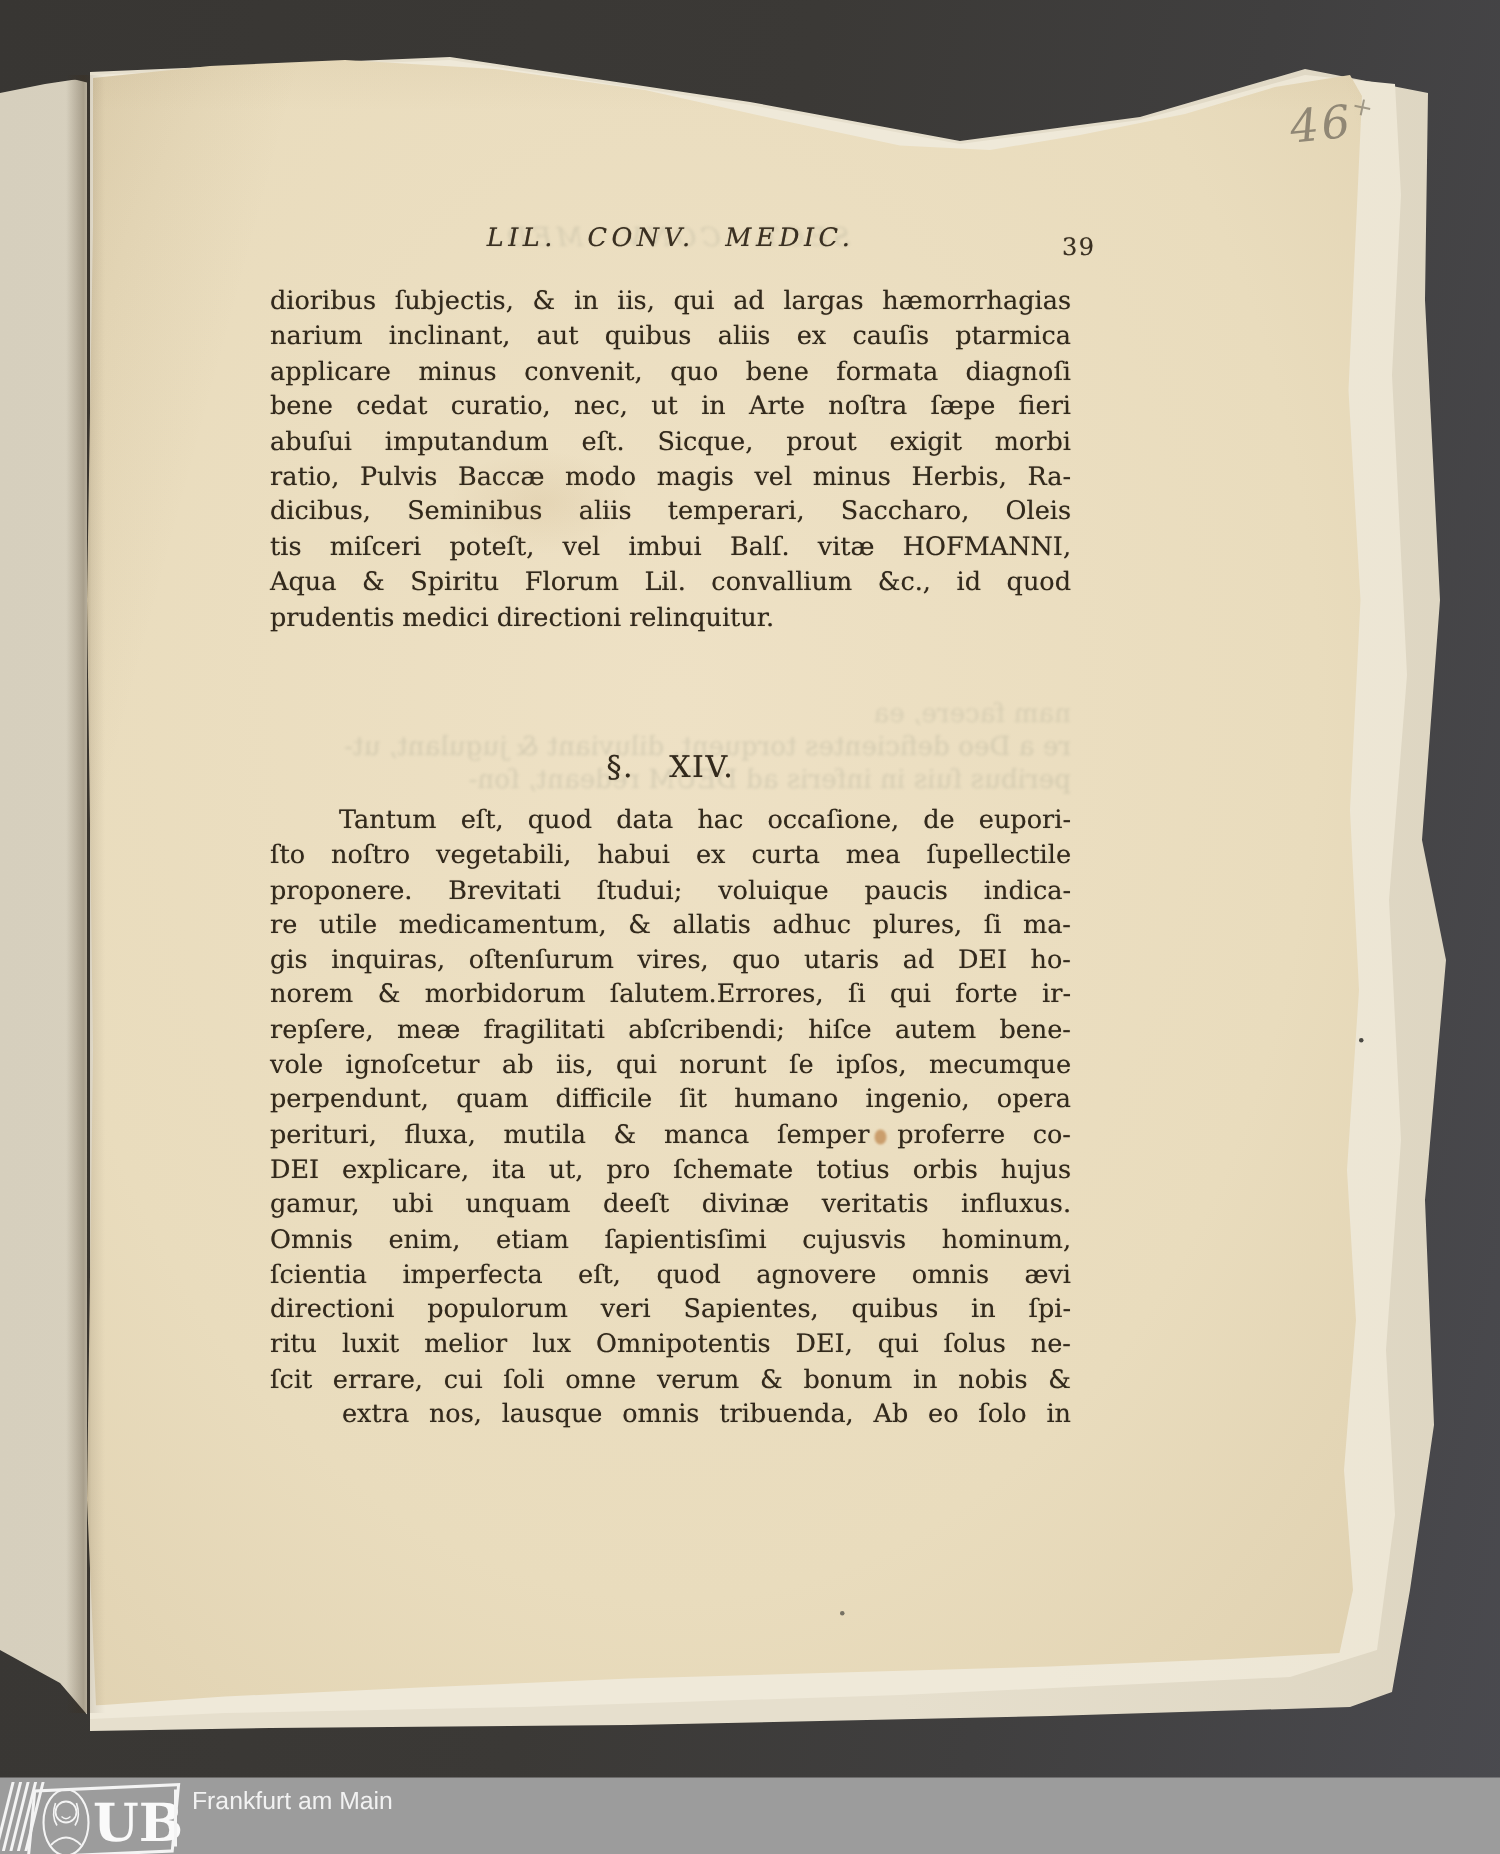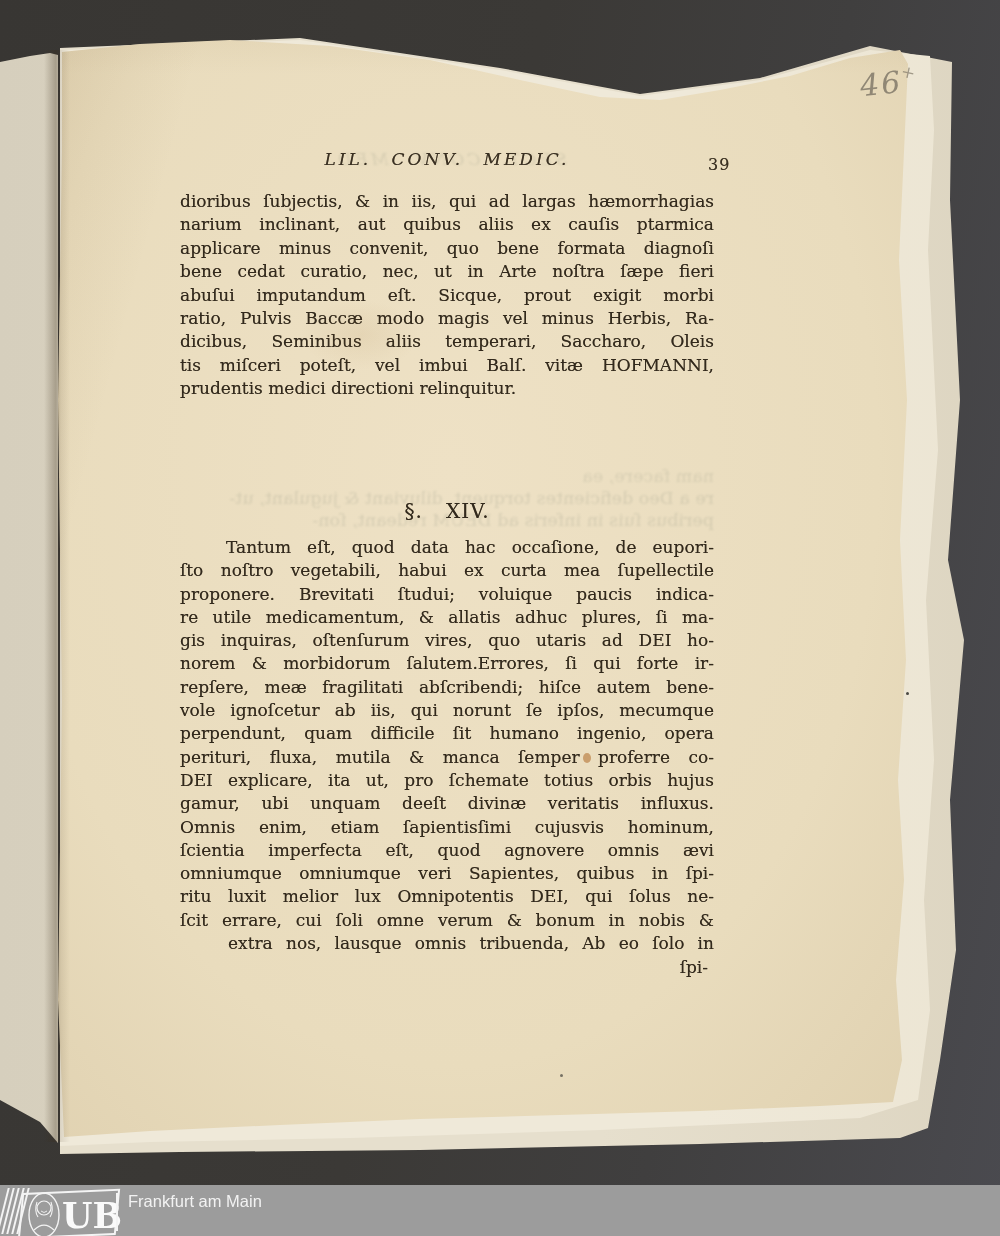--- a/index.html
+++ b/index.html
@@ -130,47 +130,47 @@
 
   <div class="para para-1 print">
       <div class="line">dioribus ſubjectis, &amp; in iis, qui ad largas hæmorrhagias</div>
       <div class="line">narium inclinant, aut quibus aliis ex cauſis ptarmica</div>
       <div class="line">applicare minus convenit, quo bene formata diagnoſi</div>
       <div class="line">bene cedat curatio, nec, ut in Arte noſtra ſæpe fieri</div>
       <div class="line">abuſui imputandum eſt. Sicque, prout exigit morbi</div>
       <div class="line">ratio, Pulvis Baccæ modo magis vel minus Herbis, Ra-</div>
       <div class="line">dicibus, Seminibus aliis temperari, Saccharo, Oleis</div>
       <div class="line">tis miſceri poteſt, vel imbui Balſ. vitæ HOFMANNI,</div>
+      <div class="line">Aqua &amp; Spiritu Florum Lil. convallium &amp;c., id quod</div>
       <div class="line">prudentis medici directioni relinquitur.</div>
     </div>
 
   <div class="section-heading print">§. XIV.</div>
 
   <div class="para para-2 print">
       <div class="line">Tantum eſt, quod data hac occaſione, de eupori-</div>
       <div class="line">ſto noſtro vegetabili, habui ex curta mea ſupellectile</div>
       <div class="line">proponere. Brevitati ſtudui; voluique paucis indica-</div>
       <div class="line">re utile medicamentum, &amp; allatis adhuc plures, ſi ma-</div>
       <div class="line">gis inquiras, oſtenſurum vires, quo utaris ad DEI ho-</div>
       <div class="line">norem &amp; morbidorum ſalutem.Errores, ſi qui forte ir-</div>
       <div class="line">repſere, meæ fragilitati abſcribendi; hiſce autem bene-</div>
       <div class="line">vole ignoſcetur ab iis, qui norunt ſe ipſos, mecumque</div>
       <div class="line">perpendunt, quam difficile ſit humano ingenio, opera</div>
       <div class="line">perituri, fluxa, mutila &amp; manca ſemper proferre co-</div>
       <div class="line">DEI explicare, ita ut, pro ſchemate totius orbis hujus</div>
       <div class="line">gamur, ubi unquam deeſt divinæ veritatis influxus.</div>
       <div class="line">Omnis enim, etiam ſapientisſimi cujusvis hominum,</div>
       <div class="line">ſcientia imperfecta eſt, quod agnovere omnis ævi</div>
-      <div class="line">omniumque omniumque veri Sapientes, quibus in ſpi-</div>
+      <div class="line">directioni populorum veri Sapientes, quibus in ſpi-</div>
       <div class="line">ritu luxit melior lux Omnipotentis DEI, qui ſolus ne-</div>
       <div class="line">ſcit errare, cui ſoli omne verum &amp; bonum in nobis &amp;</div>
       <div class="line">extra nos, lausque omnis tribuenda, Ab eo ſolo in</div>
     </div>
 
-  <div class="catchword print">ſpi-</div>
 
   <div class="pencil-folio">46</div>
   <div class="pencil-mark">+</div>
 
   <div class="speck speck-orange"></div>
   <div class="speck speck-dark1"></div>
   <div class="speck speck-dark2"></div>
   <div class="stain-top"></div>
 
   <div class="footer-bar">

